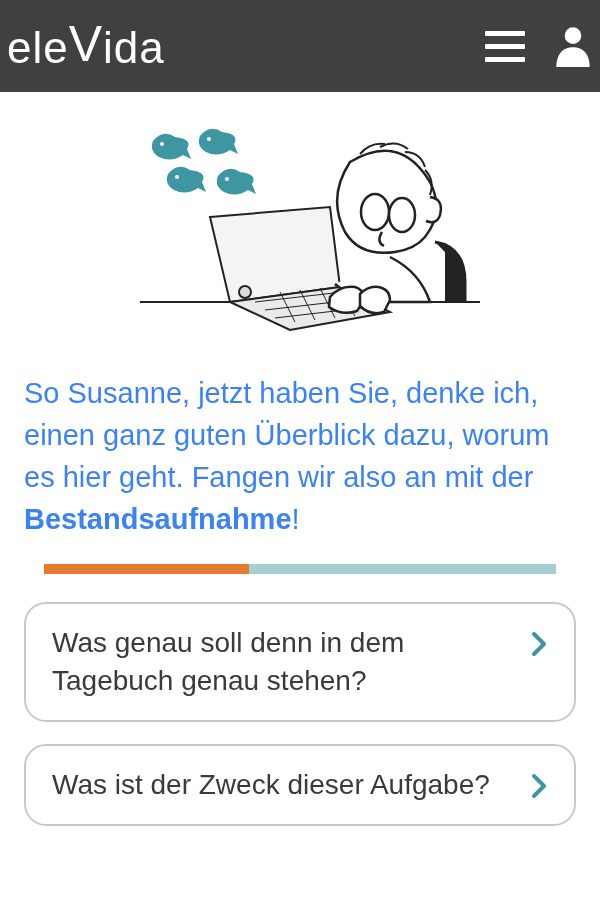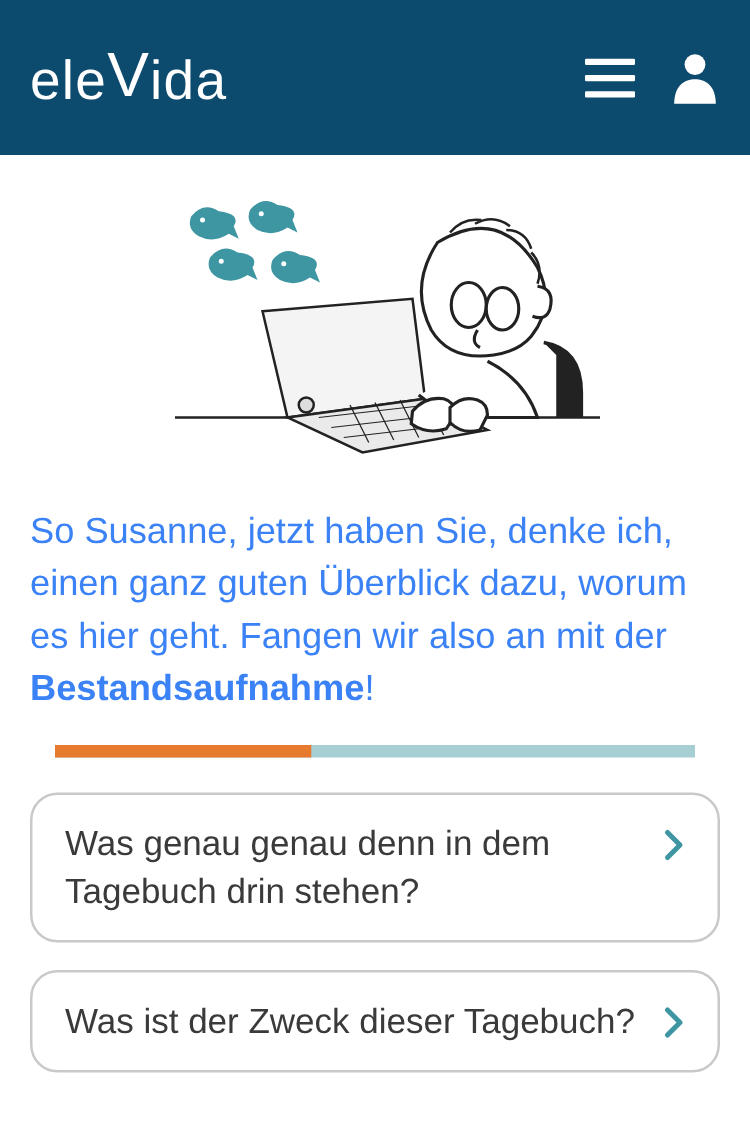--- a/index.html
+++ b/index.html
@@ -4,26 +4,26 @@
   <style>
     * { margin: 0; padding: 0; box-sizing: border-box; }
     body {
       width: 600px;
       height: 900px;
       font-family: -apple-system, BlinkMacSystemFont, "Segoe UI", sans-serif;
       background: #fff;
       overflow: hidden;
     }
     .header {
-      background: #0c4a6e;
-      height: 124px;
+      background: #404040;
+      height: 92px;
       display: flex;
       align-items: center;
       justify-content: space-between;
-      padding: 0 24px;
+      padding: 0 7px;
     }
     .logo {
       color: #fff;
       font-size: 44px;
       font-weight: 300;
       letter-spacing: 1px;
     }
     .logo .v {
       font-size: 50px;
       display: inline-block;
@@ -202,29 +202,29 @@
 
   <p class="body-text">
     <span>So Susanne, jetzt haben Sie, denke ich, einen ganz guten Überblick dazu, worum es hier geht. Fangen wir also an mit der </span><span class="bold">Bestandsaufnahme</span><span>!</span>
   </p>
 
   <div class="progress-bar">
     <div class="progress-fill" style="width:40%"></div>
   </div>
 
   <div class="option-button">
-    <div class="option-label">Was genau genau denn in dem Tagebuch drin stehen?</div>
+    <div class="option-label">Was genau soll denn in dem Tagebuch genau stehen?</div>
     <div class="chevron">
       <svg viewBox="0 0 18 28">
           <polyline points="4,4 14,14 4,24"></polyline>
         </svg>
     </div>
   </div>
 
   <div class="option-button">
-    <div class="option-label">Was ist der Zweck dieser Tagebuch?</div>
+    <div class="option-label">Was ist der Zweck dieser Aufgabe?</div>
     <div class="chevron">
       <svg viewBox="0 0 18 28">
           <polyline points="4,4 14,14 4,24"></polyline>
         </svg>
     </div>
   </div>
 </div>
 
 </body></html>

